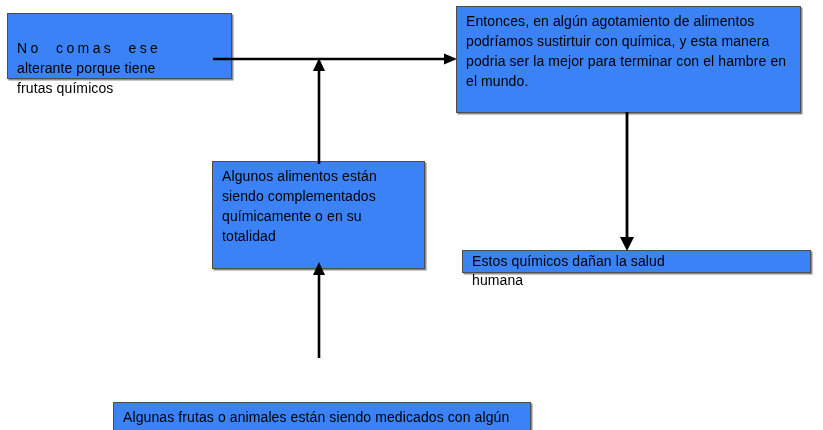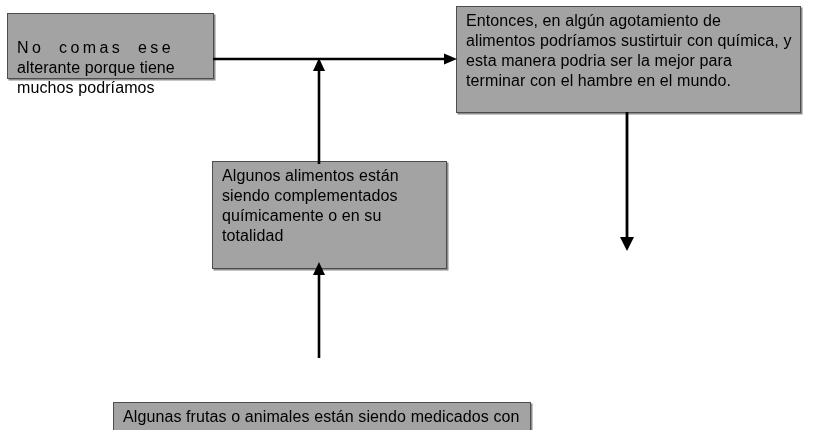--- a/index.html
+++ b/index.html
@@ -12,47 +12,47 @@
     width: 823px;
     height: 430px;
     background: #ffffff;
     overflow: hidden;
     font-family: "Liberation Sans", sans-serif;
   }
   .box {
     position: absolute;
     box-sizing: border-box;
     border: 1px solid #4d4d4d;
-    background: #a3a3a3;
+    background: #3b82f6;
     color: #000000;
-    font-size: 16px;
+    font-size: 14px;
     line-height: 20px;
     padding: 4px 7px 4px 9px;
     white-space: pre-line;
     letter-spacing: 0.1px;
   }
   
   .box.shadow {
     box-shadow: 1.5px 1.5px 0 0 #8c8c8c;
   }
 
   
   #box-eat-warning {
-    left: 7px;  top: 13px;  width: 207px;  height: 66px;
+    left: 7px;  top: 13px;  width: 225px;  height: 66px;
   }
   #box-eat-warning .line-justified {
     display: block;
     letter-spacing: 3.4px;
     word-spacing: 7px;
   }
   #box-chem-substitute {
     left: 456px; top: 6px;  width: 345px; height: 107px;
   }
   #box-foods-complemented {
-    left: 212px; top: 161px; width: 235px; height: 108px;
+    left: 212px; top: 161px; width: 213px; height: 108px;
   }
   #box-chem-harm {
     left: 462px; top: 250px; width: 349px; height: 23px;
     padding: 1px 7px 0 9px;
     line-height: 19px;
     overflow: visible;
     white-space: nowrap;
   }
   #box-chem-harm .overflow-line {
     display: block;
@@ -70,27 +70,31 @@
     overflow: visible;
   }
 </style>
 </head>
 <body>
 
 <div id="canvas">
 
   <div class="box shadow" id="box-eat-warning">
     <span class="line-justified">No comas ese</span><span>alterante porque tiene</span>
-    <span>muchos podríamos</span>
+    <span>frutas químicos</span>
   </div>
 
   <div class="box shadow" id="box-chem-substitute">Entonces, en algún agotamiento de alimentos podríamos sustirtuir con química, y esta manera podria ser la mejor para terminar con el hambre en el  mundo.</div>
 
   <div class="box shadow" id="box-foods-complemented">Algunos alimentos están siendo complementados químicamente o en su totalidad</div>
 
+  <div class="box shadow" id="box-chem-harm">
+    <span>Estos químicos dañan la salud</span>
+    <span class="overflow-line">humana</span>
+  </div>
 
   <div class="box shadow" id="box-fruits-medicated">Algunas frutas o animales están siendo medicados con algún tipo de alterante en su tamaño y crecimiento.</div>
 
   <div class="conn" style="left:213px; top:48px; width:246px; height:22px;">
     <svg width="246" height="22" viewBox="0 0 246 22">
       <line x1="0" y1="11" x2="235" y2="11" stroke="#000000" stroke-width="2.6"></line>
       <polygon points="244,11 231,5.5 231,16.5" fill="#000000"></polygon>
     </svg>
   </div>
 

